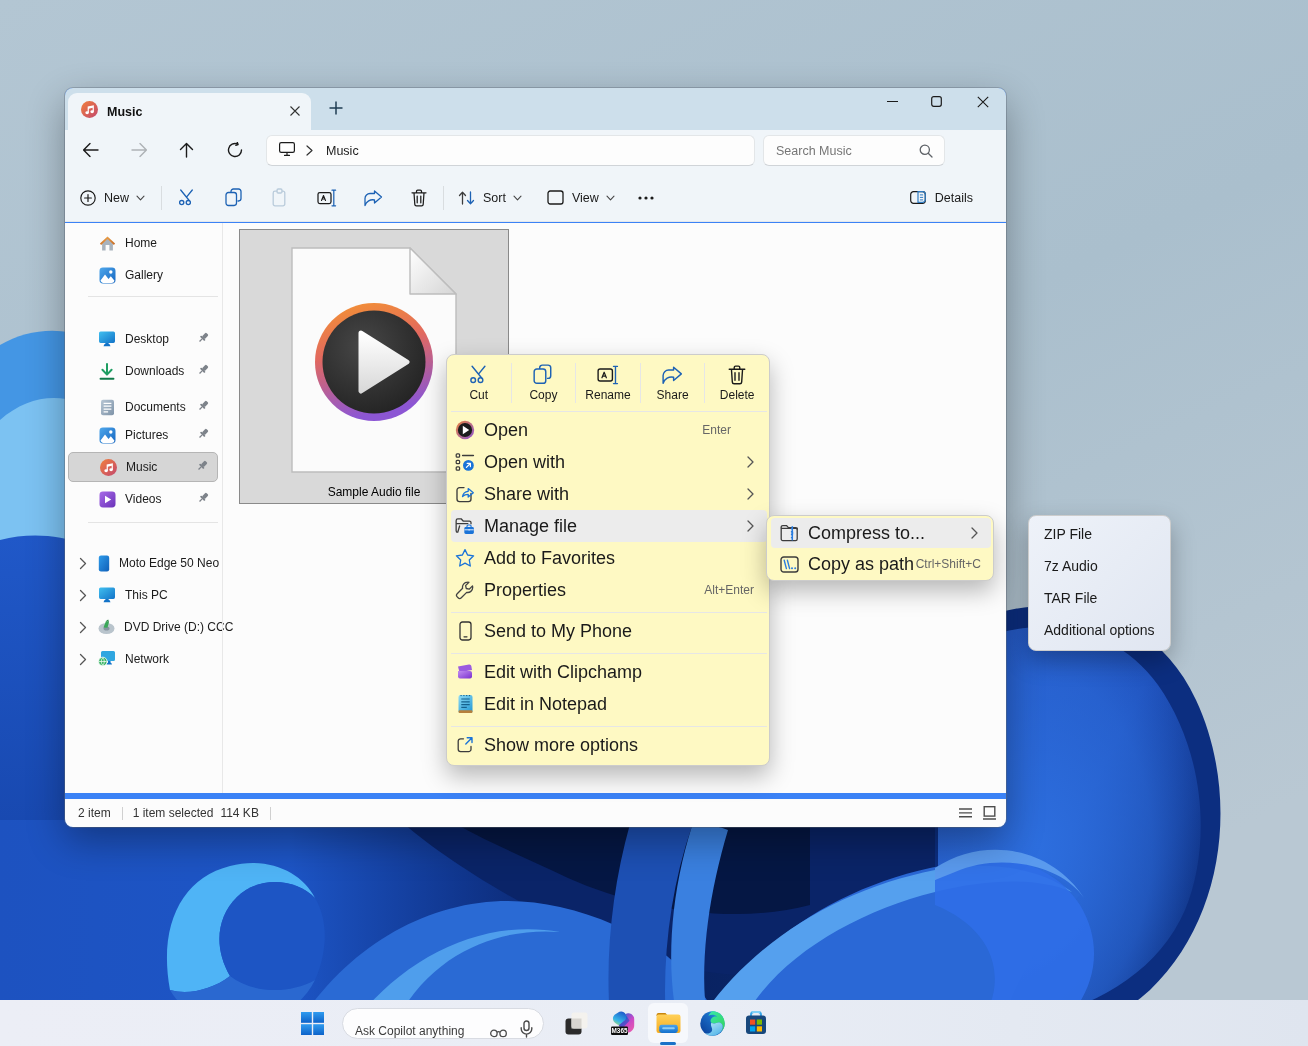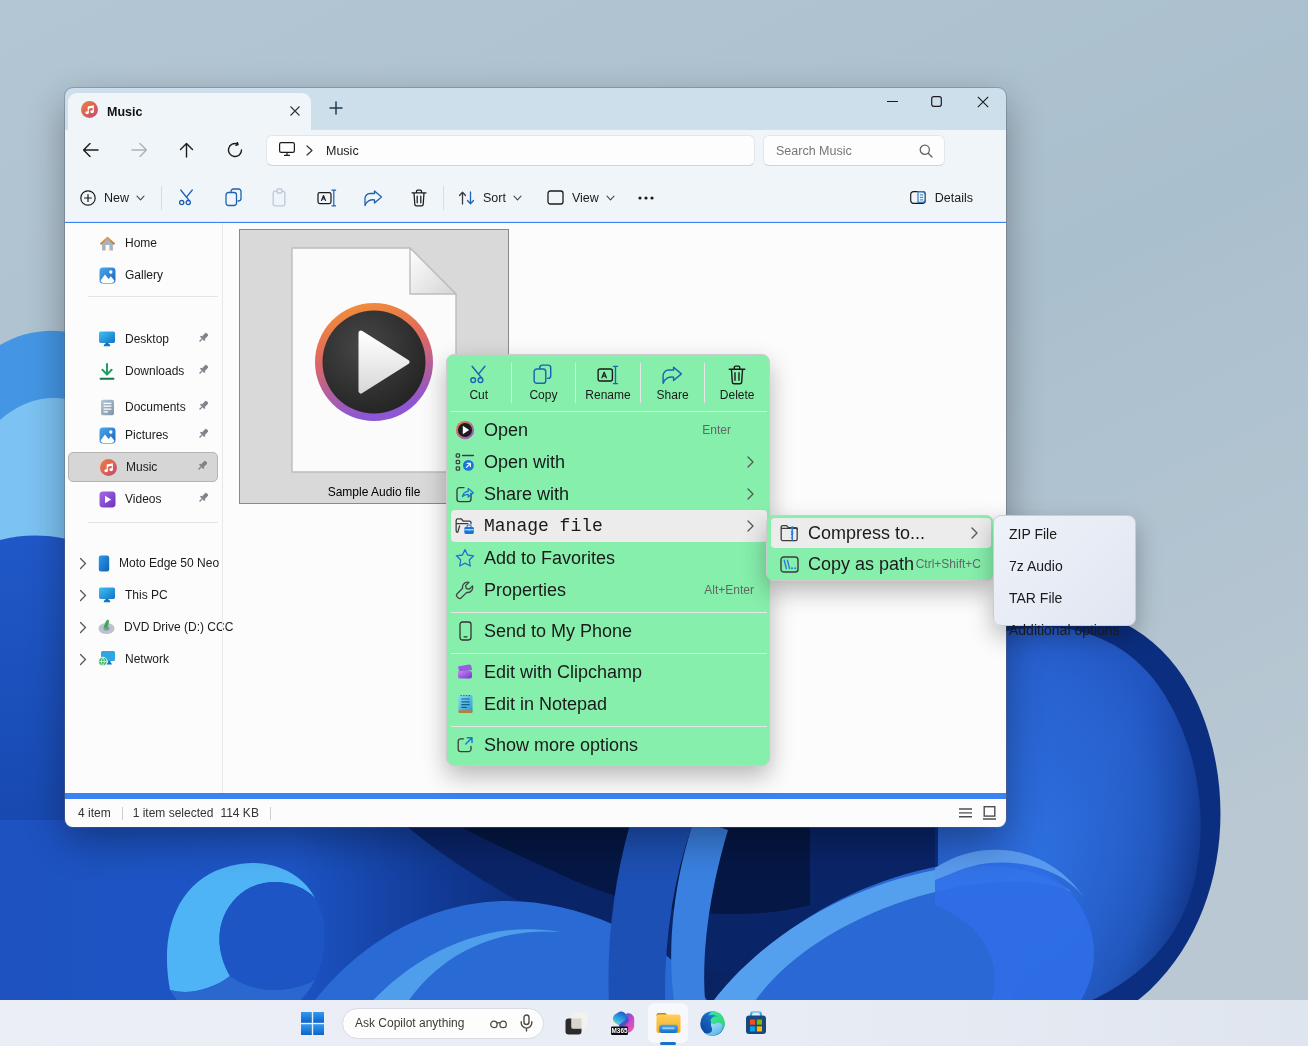--- a/index.html
+++ b/index.html
@@ -6,21 +6,21 @@
   html,body { width:1308px; height:1046px; overflow:hidden; }
   body { font-family:"Liberation Sans", sans-serif; }
   #screen { position:absolute; top:0; left:0; width:1308px; height:1046px; overflow:hidden; }
   #wall { position:absolute; top:0; left:0; }
   
   #taskbar { position:absolute; left:0; bottom:0; width:1308px; height:46px;
     background:linear-gradient(90deg,#eceef6 0%,#e9edf5 55%,#dfe5ef 100%);
     display:flex; align-items:center; justify-content:center; }
   .tbi { width:40px; height:40px; display:flex; align-items:center; justify-content:center; margin:0 2px; position:relative; }
   #searchpill { width:202px; height:31px; background:#fdfdfe; border:1px solid #d8dbe2; border-radius:16px;
-     display:flex; align-items:center; padding:0 10px 0 12px; }
+     display:flex; align-items:flex-end; padding:0 10px 0 12px; }
   #searchpill span { font-size:12px; color:#3c3c3c; flex:1; white-space:nowrap; }
   .fe-active { background:#f6f8fc; border-radius:6px; }
   .fe-active::after { content:""; position:absolute; bottom:-2px; left:50%; transform:translateX(-50%);
      width:16px; height:3px; border-radius:2px; background:#1a72c8; }
   
   #win { position:absolute; left:65px; top:88px; width:941px; height:739px;
      border-radius:8px; background:#3b82f6; box-shadow:0 14px 38px rgba(0,0,0,0.33), 0 0 0 1px rgba(110,125,140,0.45);
      overflow:hidden; }
   #tabstrip { position:absolute; left:0; top:0; width:100%; height:42px; background:#cddfeb; }
   #tab { position:absolute; left:3px; top:5px; width:243px; height:37px; background:#f0f5f9;
@@ -53,21 +53,21 @@
   .sbitem .pin { margin-right:8px; }
   .sbitem .chev { position:absolute; left:11px; top:8px; }
   .sbsep { position:absolute; left:23px; width:130px; height:1px; background:#e4e4e4; }
   #content { position:absolute; left:158px; top:0; right:0; height:100%; }
   
   #fileitem { position:absolute; left:16px; top:6px; width:270px; height:275px; background:#d9d9d9; border:1px solid #8a8a8a; }
   #filelabel { position:absolute; left:0; width:100%; bottom:4px; text-align:center; font-size:12px; color:#000; }
   
   #statusbar { position:absolute; left:0; bottom:0; width:100%; height:28px; background:#fcfcfc; display:flex; align-items:center; font-size:12px; color:#333; }
   
-  .menu { position:absolute; background:#86efac; border:1px solid #ccc; border-radius:8px;
+  .menu { position:absolute; background:#fef9c3; border:1px solid #ccc; border-radius:8px;
      box-shadow:0 10px 24px rgba(0,0,0,0.28); }
   .mitem { position:absolute; left:4px; width:316px; height:32px; display:flex; align-items:center; border-radius:4px; }
   .mitem .mic { width:20px; height:20px; margin-left:8px; display:flex; align-items:center; justify-content:center; }
   .mitem .mlabel { font-size:18px; color:#1a1a1a; margin-left:9px; flex:1; }
   .mitem .mright { font-size:12px; color:#666; margin-right:12px; }
   .msep { position:absolute; left:4px; width:316px; height:1px; background:#e6e6e6; }
   .hl { background:#ececec; }
   .mitem .mchev { margin-right:13px; display:flex; }
   #ctxmenu .mic { margin-left:4px; }
   .qcell { flex:1; display:flex; flex-direction:column; align-items:center; justify-content:center; }
@@ -579,21 +579,21 @@
             <path d="M170,18 L170,64 L216,64 Z" fill="url(#fold)" stroke="#bdbdbd" stroke-width="1.4" stroke-linejoin="round"></path>
             <circle cx="134" cy="132" r="59" fill="url(#ring)"></circle>
             <circle cx="134" cy="132" r="51.5" fill="url(#dark)"></circle>
             <path d="M121,103 L167,132 L121,161 Z" fill="url(#tri)" stroke="url(#tri)" stroke-width="5" stroke-linejoin="round"></path>
           </svg>
           <div id="filelabel">Sample Audio file</div>
         </div>
       </div>
     </div>
     <div id="statusbar">
-      <span style="margin-left:13px;">4 item</span>
+      <span style="margin-left:13px;">2 item</span>
       <span style="width:1px; height:13px; background:#d0d0d0; margin-left:11px;"></span>
       <span style="margin-left:10px;">1 item selected</span>
       <span style="margin-left:7px;">114 KB</span>
       <span style="width:1px; height:13px; background:#d0d0d0; margin-left:11px;"></span>
       <span style="position:absolute; right:34px; display:flex;">
           <svg width="13" height="10" viewBox="0 0 13 10">
             <path d="M0,1 h13 M0,4.9 h13 M0,8.8 h13" stroke="#4d4d4d" stroke-width="1.4"></path>
           </svg>
         </span>
       <span style="position:absolute; right:10px; display:flex;">
@@ -689,21 +689,21 @@
             <path d="M7.5,12.5 C8,9.5 10,7.6 13.2,7.3 V4.6 L18.3,8.8 L13.2,13 V10.3 C10.8,10.3 9,11 7.5,12.5 Z" fill="none" stroke="#1a73d8" stroke-width="1.3" stroke-linejoin="round"></path>
           </svg>
         </span>
         <span class="mlabel">Share with</span>
         <span class="mchev">
           <svg width="7" height="12" viewBox="0 0 7 12">
             <path d="M1,1 L6,6 L1,11" stroke="#555" stroke-width="1.3" fill="none" stroke-linecap="round" stroke-linejoin="round"></path>
           </svg>
         </span>
       </div>
-    <div class="mitem hl" style="top:155px;font-family:Liberation Mono, monospace;">
+    <div class="mitem hl" style="top:155px;">
         <span class="mic">
           <svg width="21" height="20" viewBox="0 0 21 20">
             <path d="M2.8,16.8 a1.8,1.8 0 0 1 -1.6,-1.8 V4.4 a1.8,1.8 0 0 1 1.8,-1.8 h3.6 l2,2.2 h6.4 a1.8,1.8 0 0 1 1.8,1.8 v1.6" fill="none" stroke="#3c3c3c" stroke-width="1.35"></path>
             <path d="M1.2,7.5 H14 M2.8,16.8 L5,9.5" fill="none" stroke="#3c3c3c" stroke-width="1.35"></path>
             <rect x="9.8" y="11" width="10" height="7.4" rx="1.5" fill="#1a73d8"></rect>
             <path d="M12.6,11 v-0.8 a1.2,1.2 0 0 1 1.2,-1.2 h1.9 a1.2,1.2 0 0 1 1.2,1.2 V11" fill="none" stroke="#1a73d8" stroke-width="1.2"></path>
             <path d="M10,14 h9.6 M14.8,13.4 v1.4" stroke="#fff" stroke-width="0.9"></path>
           </svg>
         </span>
         <span class="mlabel">Manage file</span>
@@ -808,21 +808,21 @@
             <rect x="1" y="1" width="17" height="15" rx="2.8" fill="none" stroke="#3c3c3c" stroke-width="1.4"></rect>
             <path d="M4.2,4.2 L6.4,12.6 M7.4,4.2 L9.6,12.6" stroke="#2a7de0" stroke-width="1.4" stroke-linecap="round"></path>
             <circle cx="12" cy="12.2" r="1" fill="#2a7de0"></circle>
             <circle cx="15.2" cy="12.2" r="1" fill="#2a7de0"></circle>
           </svg>
         </span>
         <span class="mlabel">Copy as path</span>
         <span class="mright" style="margin-right:10px;">Ctrl+Shift+C</span>
       </div>
   </div>
-  <div class="menu" id="submenu2" style="left:993px; top:515px; width:143px; height:111px; background:linear-gradient(135deg,#eef2f9,#e0e6f1);">
+  <div class="menu" id="submenu2" style="left:1028px; top:515px; width:143px; height:136px; background:linear-gradient(135deg,#eef2f9,#e0e6f1);">
     <div class="m2item" style="top:2px;">ZIP File</div>
     <div class="m2item" style="top:34px;">7z Audio</div>
     <div class="m2item" style="top:66px;">TAR File</div>
     <div class="m2item" style="top:98px;">Additional options</div>
   </div>
   <div id="taskbar">
     <div class="tbi" style="position:absolute; left:290px;">
         <svg width="23" height="23" viewBox="0 0 23 23">
           <defs>
             <linearGradient id="wlogo" x1="0" y1="0" x2="0" y2="1">

